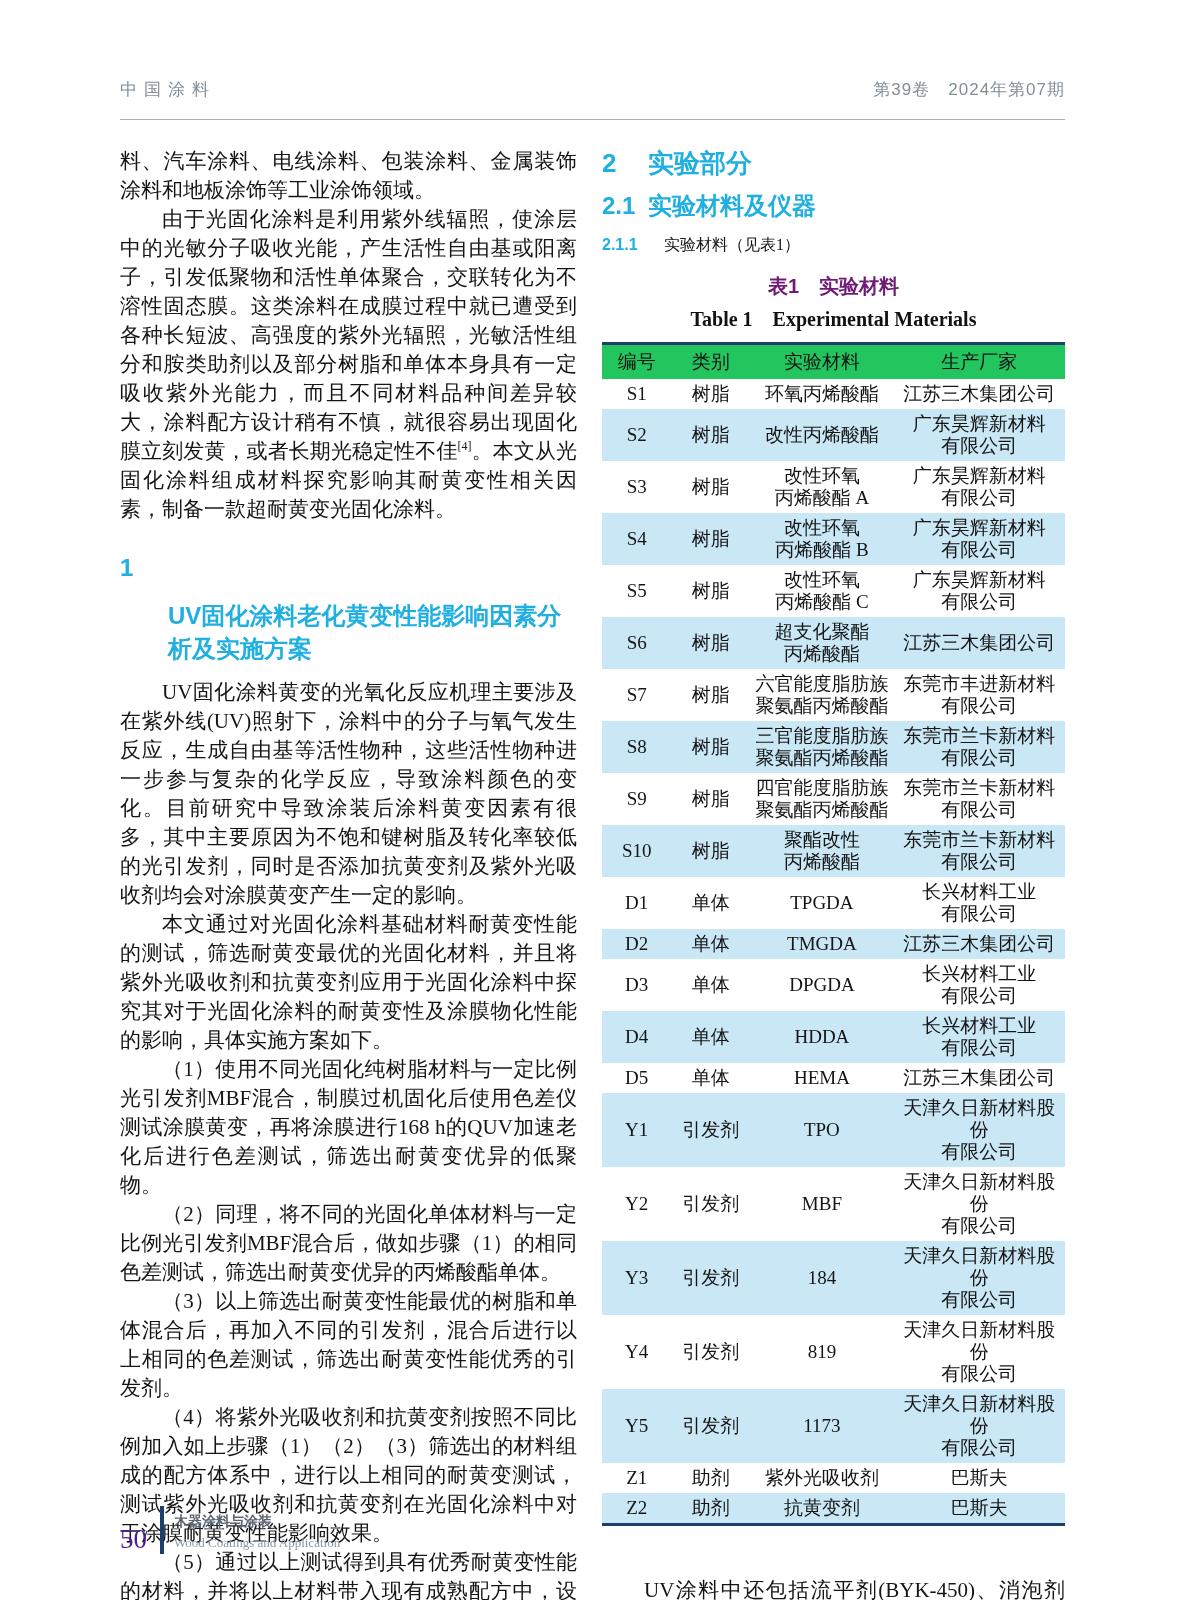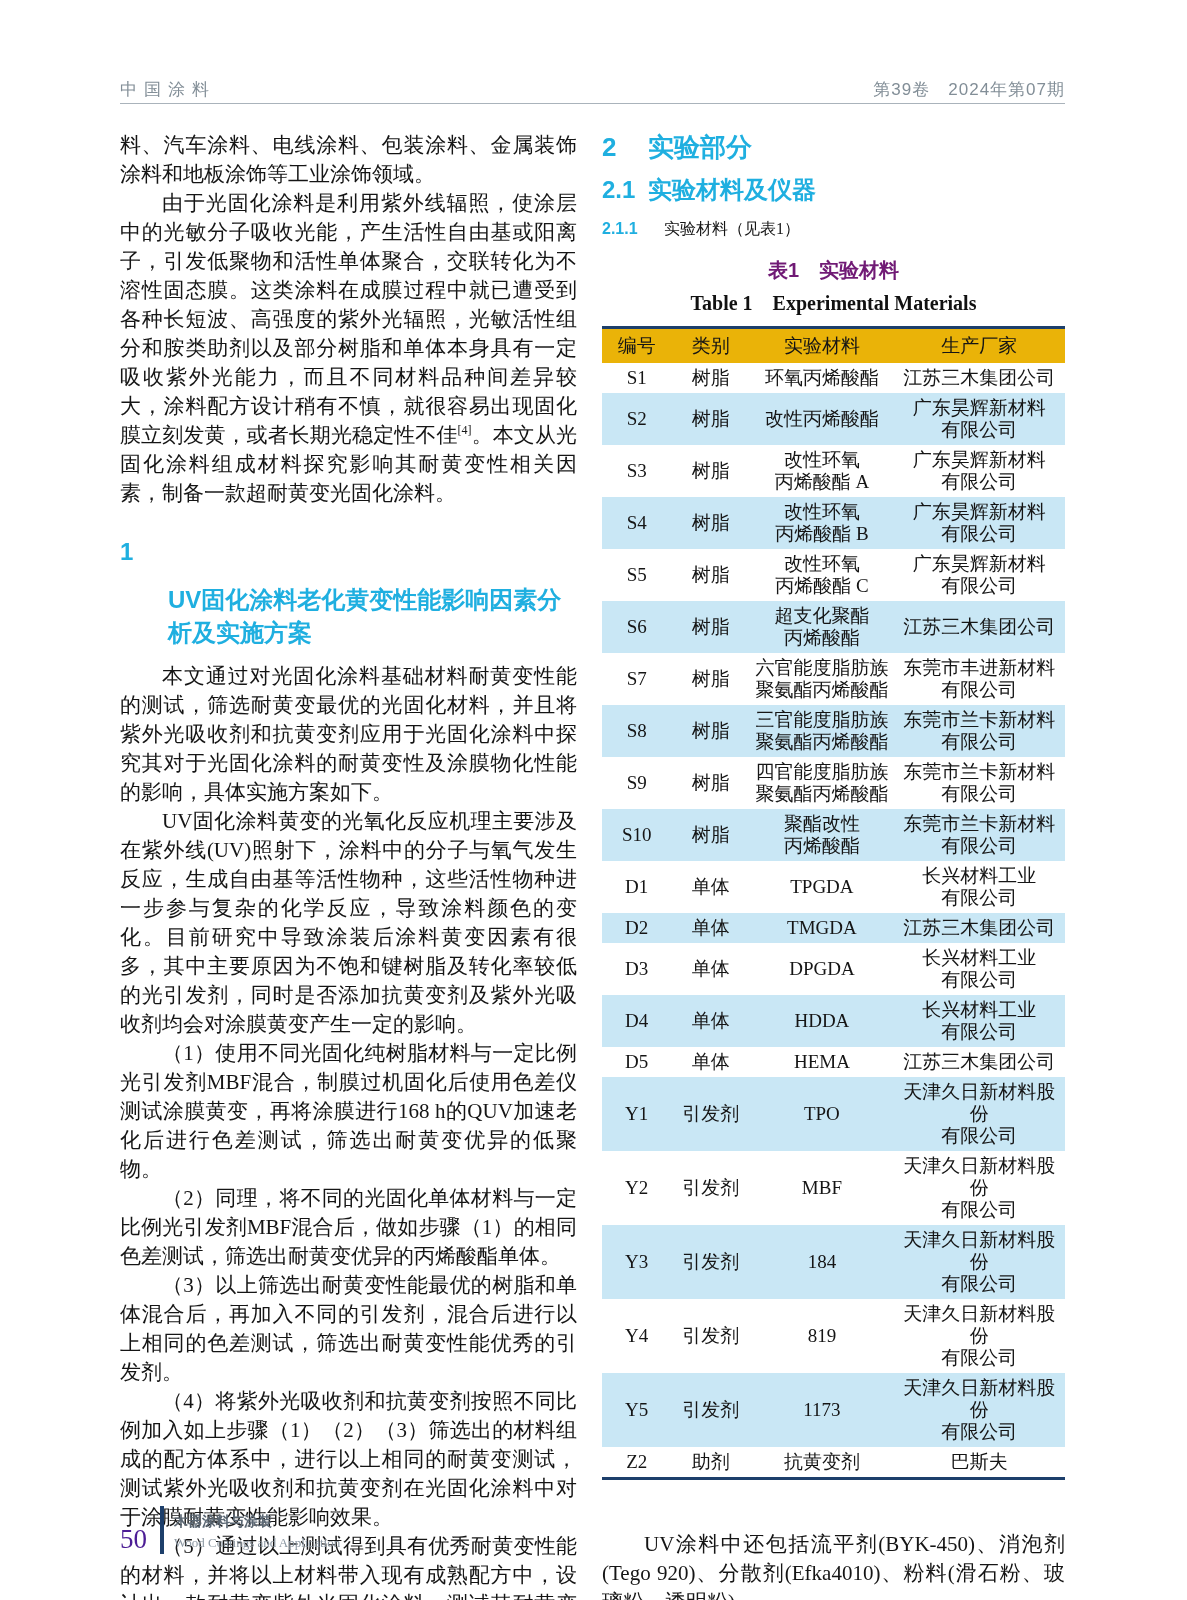--- a/index.html
+++ b/index.html
@@ -11,21 +11,21 @@
     padding:78px 122px 0 120px;
     font-family:"Liberation Serif", serif;
     color:#151515;
     overflow:hidden;
   }
   
   .runhead{
     display:flex;justify-content:space-between;align-items:flex-end;
     font-family:"Liberation Sans", sans-serif;
     color:#828e97;font-size:17px;
-    padding-bottom:2px;
+    padding-bottom:18px;
     border-bottom:1.5px solid #aab3bb;
   }
   .runhead .journal{letter-spacing:7px;}
   .runhead .issue{letter-spacing:1px;}
   
   .columns{display:flex;gap:25px;margin-top:27px;}
   .col-left{width:457px;}
   .col-right{width:463px;}
   
   .para{
@@ -75,21 +75,21 @@
   }
   table.materials{
     width:100%;border-collapse:collapse;
     border-top:3px solid #1d3f6b;border-bottom:3px solid #1d3f6b;
     font-size:19px;
   }
   table.materials th, table.materials td{
     font-weight:normal;text-align:center;vertical-align:middle;
     padding:4px 2px;line-height:22px;white-space:pre-line;
   }
-  table.materials thead tr{background:#eab308;}
+  table.materials thead tr{background:#22c55e;}
   table.materials thead th{padding:6px 2px;}
   table.materials tbody tr:nth-child(even){background:#c9e7f5;}
   table.materials td:nth-child(1){width:15%;}
   table.materials td:nth-child(2){width:17%;text-align:center;}
   table.materials td:nth-child(3){width:31%;}
   table.materials td:nth-child(4){width:37%;}
   .after-table{margin-top:50px;}
   
   .footer{
     position:absolute;left:120px;bottom:46px;
@@ -125,22 +125,22 @@
 
       <p class="para">料、汽车涂料、电线涂料、包装涂料、金属装饰涂料和地板涂饰等工业涂饰领域。</p>
 
       <p class="para indent"><span>由于光固化涂料是利用紫外线辐照，使涂层中的光敏分子吸收光能，产生活性自由基或阳离子，引发低聚物和活性单体聚合，交联转化为不溶性固态膜。这类涂料在成膜过程中就已遭受到各种长短波、高强度的紫外光辐照，光敏活性组分和胺类助剂以及部分树脂和单体本身具有一定吸收紫外光能力，而且不同材料品种间差异较大，涂料配方设计稍有不慎，就很容易出现固化膜立刻发黄，或者长期光稳定性不佳</span><sup>[4]</sup><span>。本文从光固化涂料组成材料探究影响其耐黄变性相关因素，制备一款超耐黄变光固化涂料。</span></p>
 
       <div class="sec1">
         <span class="num">1</span>
         <span class="ttl">UV固化涂料老化黄变性能影响因素分析及实施方案</span>
       </div>
 
+      <p class="para indent">UV固化涂料黄变的光氧化反应机理主要涉及在紫外线(UV)照射下，涂料中的分子与氧气发生反应，生成自由基等活性物种，这些活性物种进一步参与复杂的化学反应，导致涂料颜色的变化。目前研究中导致涂装后涂料黄变因素有很多，其中主要原因为不饱和键树脂及转化率较低的光引发剂，同时是否添加抗黄变剂及紫外光吸收剂均会对涂膜黄变产生一定的影响。</p>
       <p class="para indent">本文通过对光固化涂料基础材料耐黄变性能的测试，筛选耐黄变最优的光固化材料，并且将紫外光吸收剂和抗黄变剂应用于光固化涂料中探究其对于光固化涂料的耐黄变性及涂膜物化性能的影响，具体实施方案如下。</p>
-      <p class="para indent">UV固化涂料黄变的光氧化反应机理主要涉及在紫外线(UV)照射下，涂料中的分子与氧气发生反应，生成自由基等活性物种，这些活性物种进一步参与复杂的化学反应，导致涂料颜色的变化。目前研究中导致涂装后涂料黄变因素有很多，其中主要原因为不饱和键树脂及转化率较低的光引发剂，同时是否添加抗黄变剂及紫外光吸收剂均会对涂膜黄变产生一定的影响。</p>
       <p class="para indent">（1）使用不同光固化纯树脂材料与一定比例光引发剂MBF混合，制膜过机固化后使用色差仪测试涂膜黄变，再将涂膜进行168 h的QUV加速老化后进行色差测试，筛选出耐黄变优异的低聚物。</p>
       <p class="para indent">（2）同理，将不同的光固化单体材料与一定比例光引发剂MBF混合后，做如步骤（1）的相同色差测试，筛选出耐黄变优异的丙烯酸酯单体。</p>
       <p class="para indent">（3）以上筛选出耐黄变性能最优的树脂和单体混合后，再加入不同的引发剂，混合后进行以上相同的色差测试，筛选出耐黄变性能优秀的引发剂。</p>
       <p class="para indent">（4）将紫外光吸收剂和抗黄变剂按照不同比例加入如上步骤（1）（2）（3）筛选出的材料组成的配方体系中，进行以上相同的耐黄变测试，测试紫外光吸收剂和抗黄变剂在光固化涂料中对于涂膜耐黄变性能影响效果。</p>
       <p class="para indent">（5）通过以上测试得到具有优秀耐黄变性能的材料，并将以上材料带入现有成熟配方中，设计出一款耐黄变紫外光固化涂料，测试其耐黄变及各物化性能。</p>
     </div>
 
     <div class="col-right">
 
       <div class="h-l1">
@@ -307,20 +307,26 @@
               <td>819</td>
               <td>天津久日新材料股份
 有限公司</td>
             </tr>
           <tr>
               <td>Y5</td>
               <td>引发剂</td>
               <td>1173</td>
               <td>天津久日新材料股份
 有限公司</td>
+            </tr>
+          <tr>
+              <td>Z1</td>
+              <td>助剂</td>
+              <td>紫外光吸收剂</td>
+              <td>巴斯夫</td>
             </tr>
           <tr>
               <td>Z2</td>
               <td>助剂</td>
               <td>抗黄变剂</td>
               <td>巴斯夫</td>
             </tr>
         </tbody>
       </table>
 

